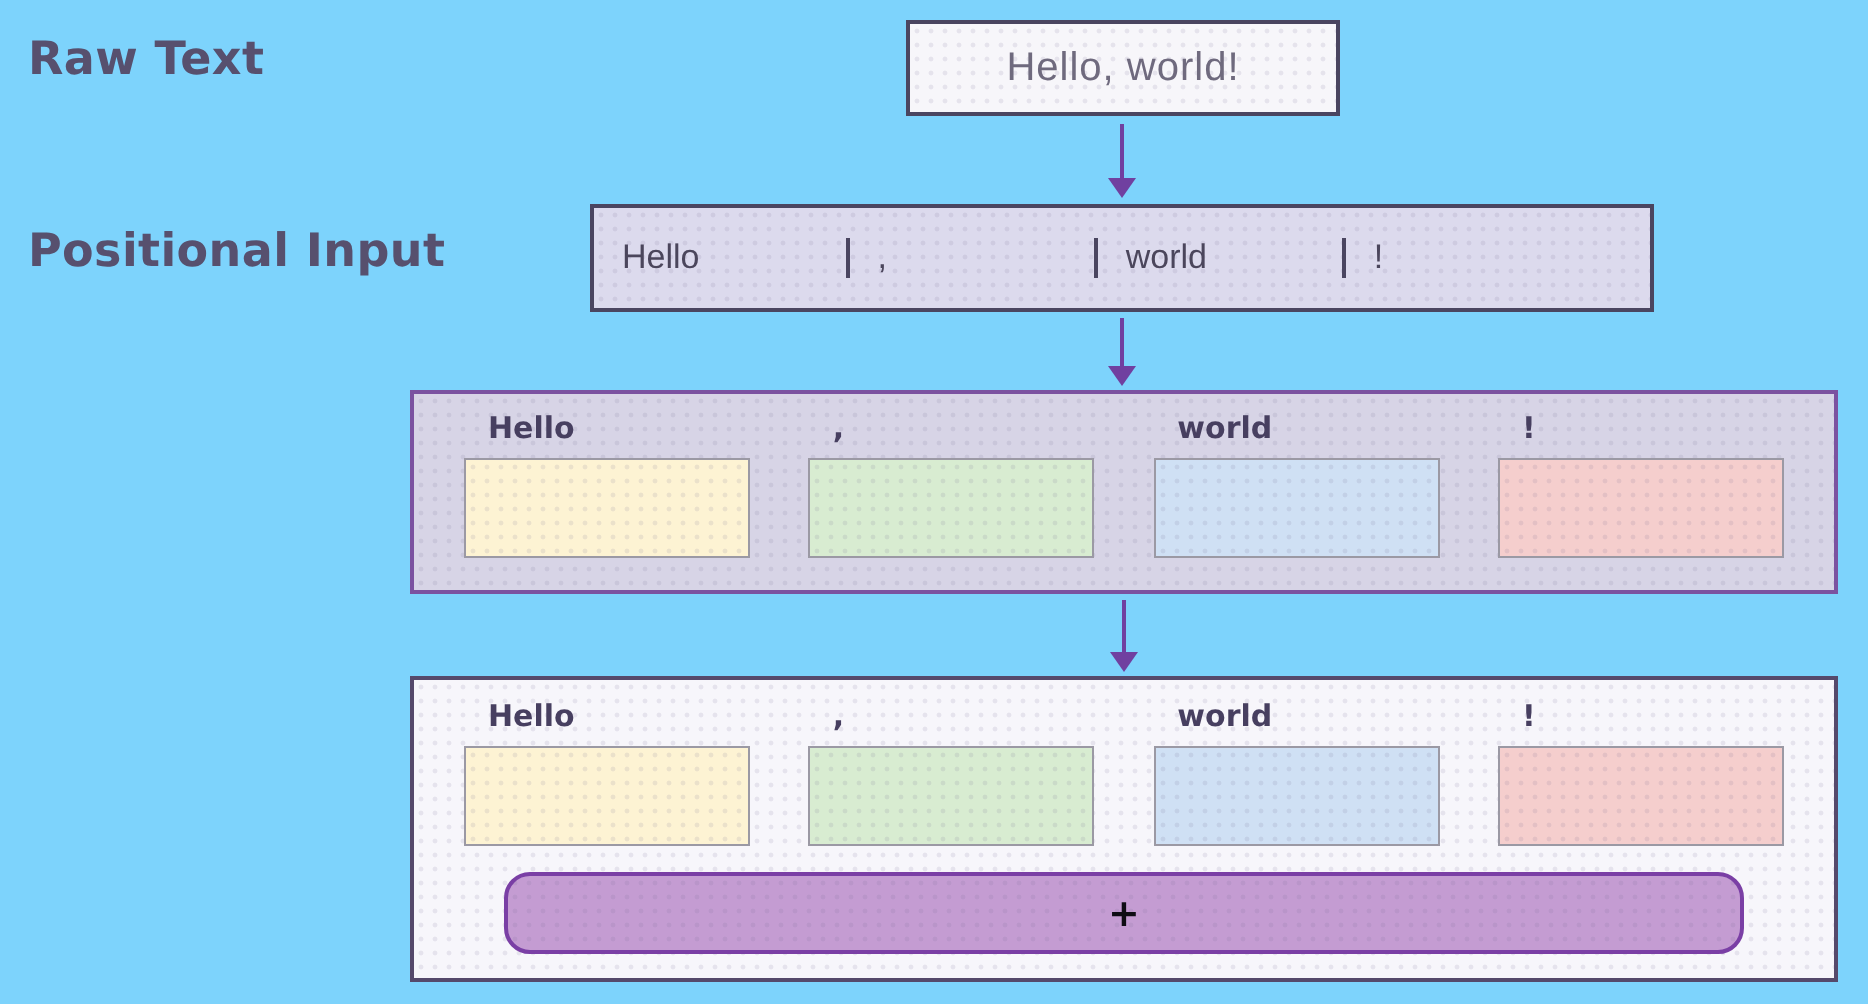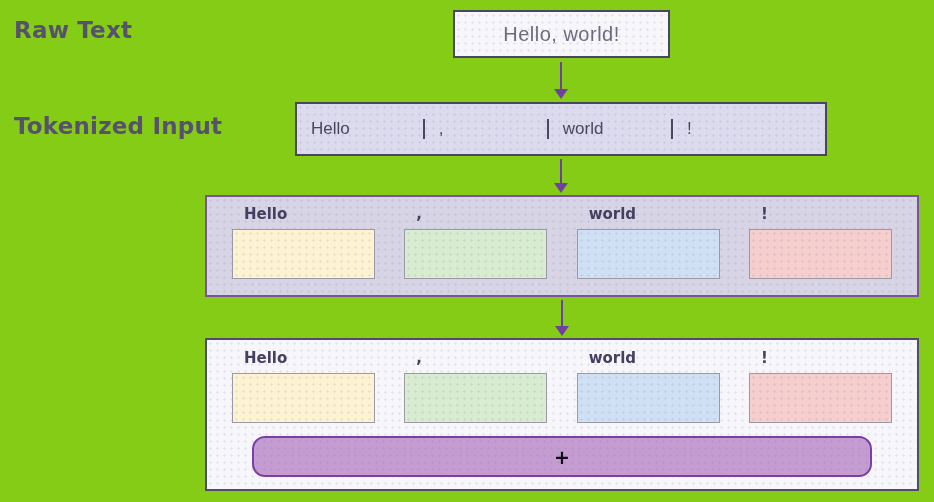--- a/index.html
+++ b/index.html
@@ -1,20 +1,20 @@
 <!DOCTYPE html>
 <html><head>
 <meta charset="utf-8">
 <style>
   html, body { margin: 0; padding: 0; background: #ffffff; }
   .canvas {
     position: relative;
     width: 934px;
     height: 502px;
-    background: #84cc16;
+    background: #7dd3fc;
     font-family: "Liberation Sans", sans-serif;
     overflow: hidden;
   }
   
   .dots {
     background-image: radial-gradient(rgba(110,100,140,0.13) 1px, transparent 1.4px);
     background-size: 7px 7px;
     align-items: center;
   }
 
@@ -137,21 +137,21 @@
   #arrow-1 { left: 554px; top: 62px;  height: 37px; }
   #arrow-2 { left: 554px; top: 159px; height: 34px; }
   #arrow-3 { left: 555px; top: 300px; height: 36px; }
 </style>
 </head>
 <body>
 
 <div class="canvas">
 
   <div class="stage-label" id="lbl-raw">Raw Text</div>
-  <div class="stage-label" id="lbl-tok">Tokenized Input</div>
+  <div class="stage-label" id="lbl-tok">Positional Input</div>
 
   <div class="raw-box dots" style="background-color: rgb(247, 246, 250); border-color: rgb(74, 69, 96);">
     <span>Hello, world!</span>
   </div>
 
   <div class="arrow" id="arrow-1">
     <div class="arrow-shaft" style="background-color: rgb(112, 64, 160);"></div>
     <div class="arrow-head" style="border-top-color: rgb(112, 64, 160);"></div>
   </div>
 

